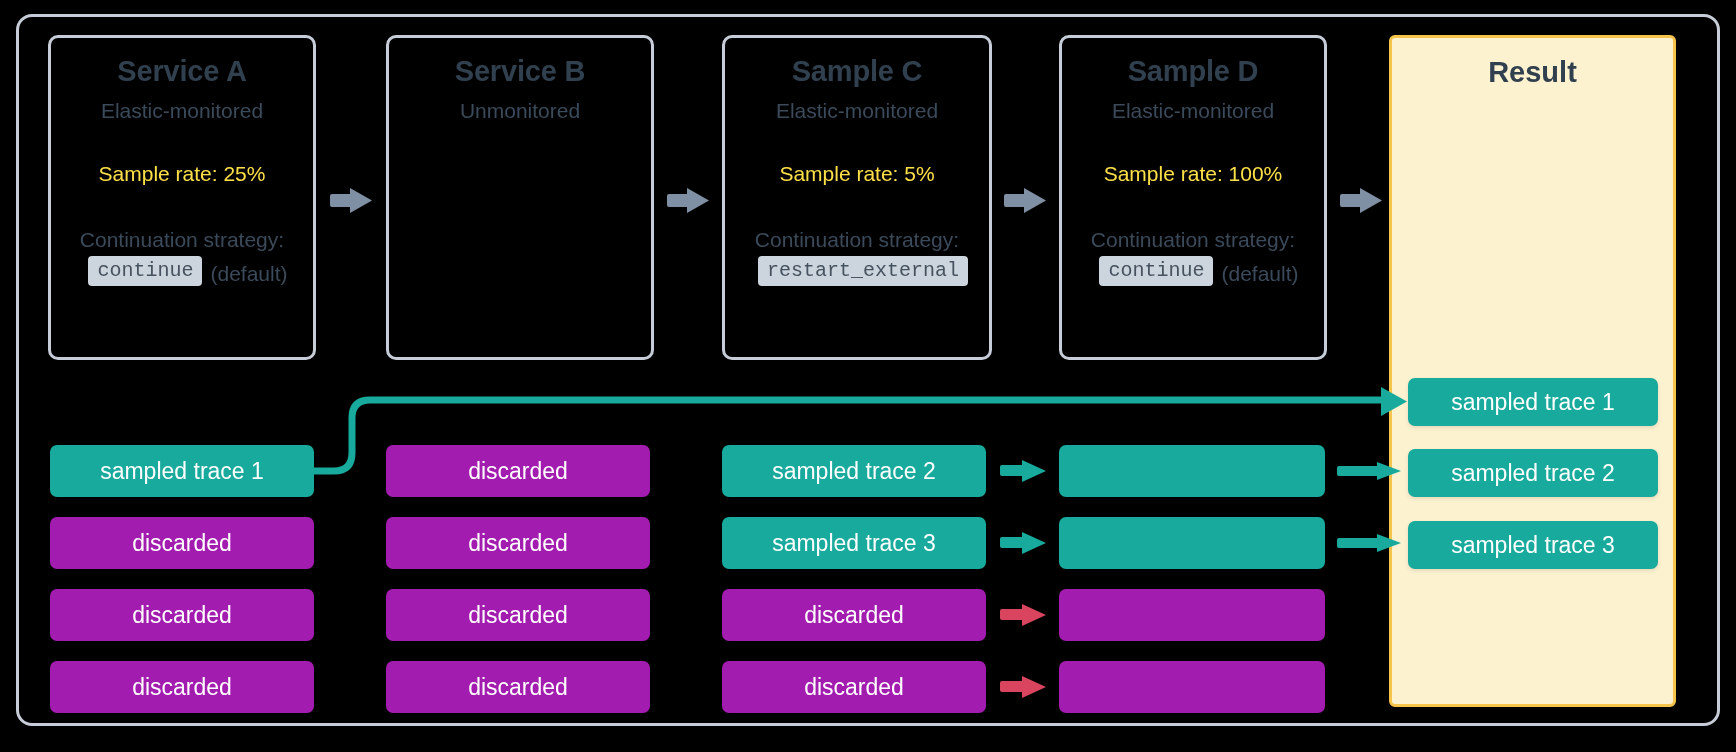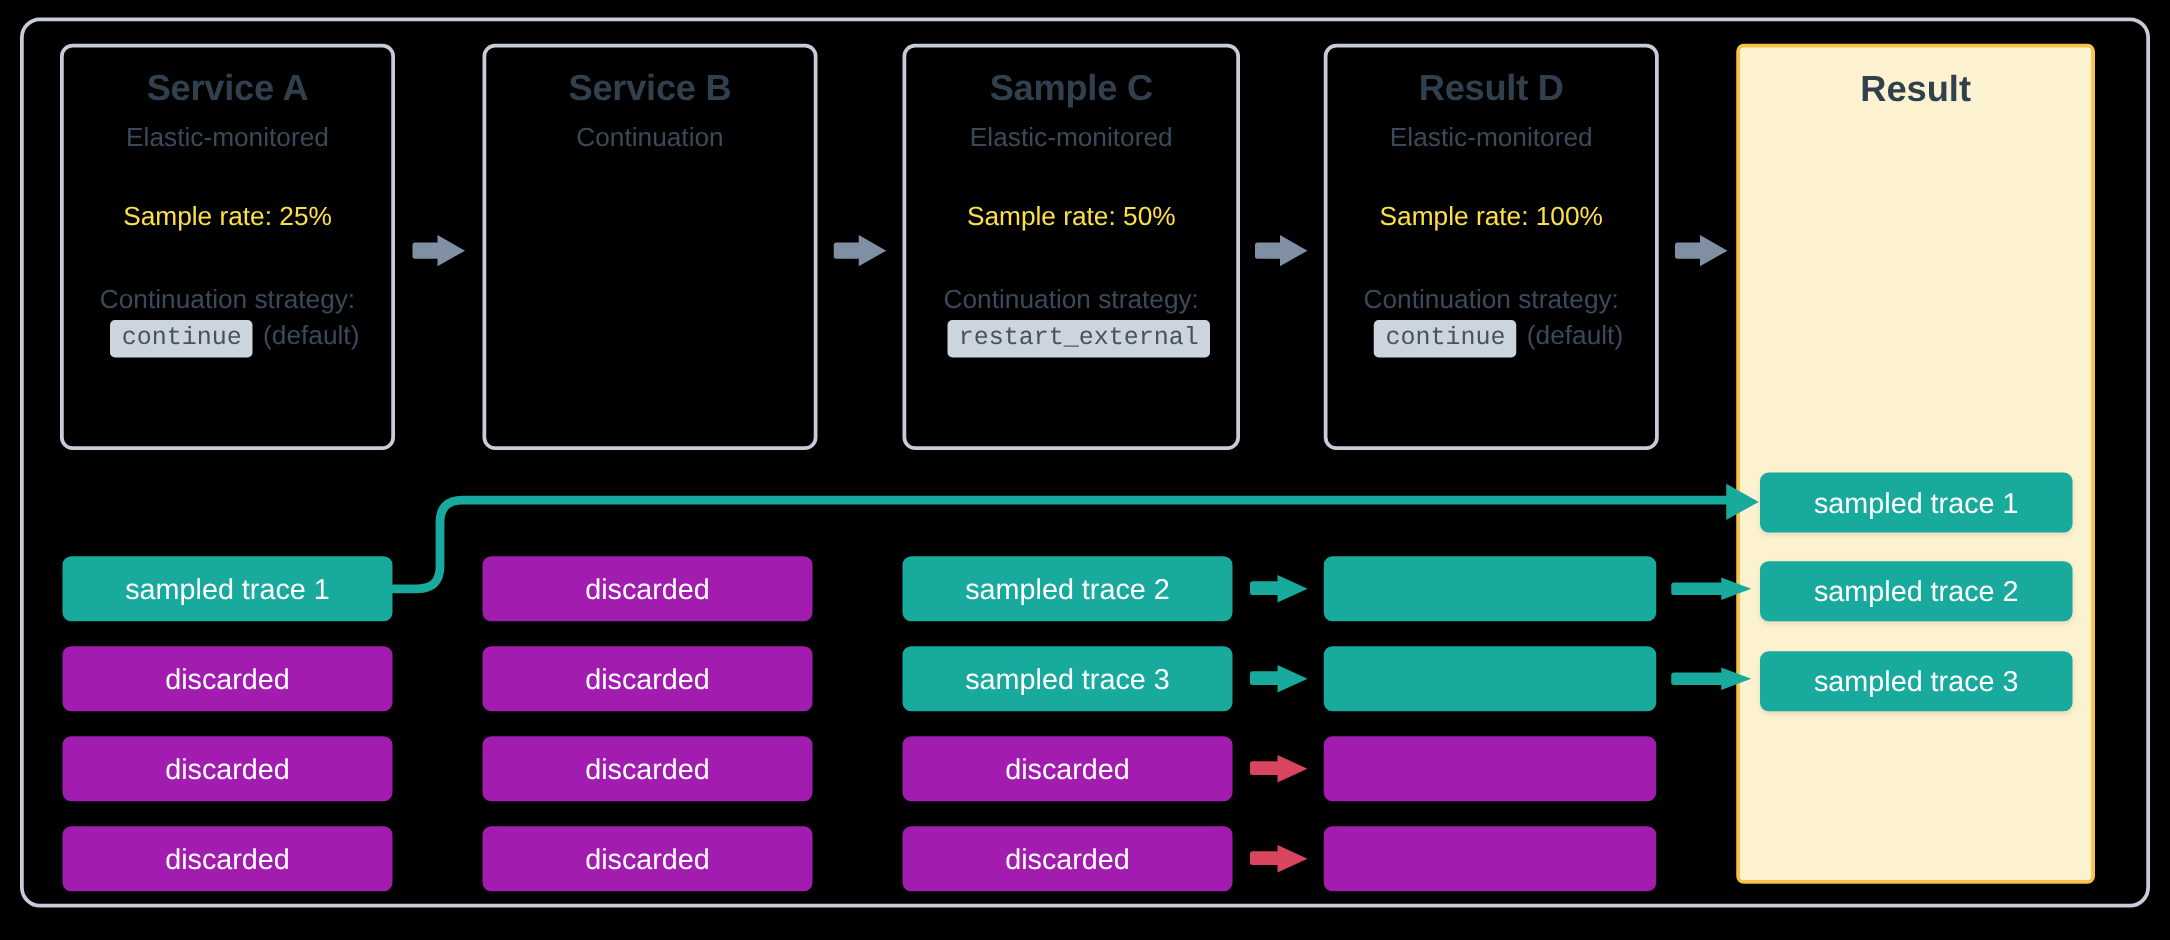--- a/index.html
+++ b/index.html
@@ -25,21 +25,21 @@
     font-size:29px;font-weight:bold;color:#31404f;letter-spacing:-0.2px;
     margin:0 0 10px 0;line-height:1.1;
   }
   .svc-sub{font-size:21px;color:#3b4a5a;margin:0 0 8px 0;line-height:1.2;}
   .svc-rate{font-size:21px;color:#fde047;margin:30px 0 0 0;line-height:1.2;}
   .svc-strat-label{
     font-size:21px;color:#3b4a5a;margin:40px 0 0 0;line-height:1.32;
     text-align:center;width:82%;
   }
   .svc-strat-line{
-    display:flex;align-items:flex-start;justify-content:center;gap:8px;
+    display:flex;align-items:flex-end;justify-content:center;gap:8px;
     margin-top:2px;width:100%;margin-left:12px;
   }
   .code-badge{
     background:#ccd5de;color:#46525f;border-radius:4px;
     font-family:"Liberation Mono",monospace;font-size:20px;
     padding:3px 9px 4px 9px;line-height:1.15;white-space:nowrap;
   }
   .default-note{font-size:21px;color:#3b4a5a;line-height:1.2;white-space:nowrap;}
 
   
@@ -86,35 +86,35 @@
     <div class="svc-rate">Sample rate: 25%</div>
     <div class="svc-strat-label">Continuation strategy:</div>
     <div class="svc-strat-line">
       <span class="code-badge">continue</span>
       <span class="default-note">(default)</span>
     </div>
   </div>
 
   <div class="svc-card" style="left:386px;width:268px;">
     <div class="svc-title">Service B</div>
-    <div class="svc-sub">Continuation</div>
+    <div class="svc-sub">Unmonitored</div>
   </div>
 
   <div class="svc-card" style="left:722px;width:270px;">
     <div class="svc-title">Sample C</div>
     <div class="svc-sub">Elastic-monitored</div>
-    <div class="svc-rate">Sample rate: 50%</div>
+    <div class="svc-rate">Sample rate: 5%</div>
     <div class="svc-strat-label">Continuation strategy:</div>
     <div class="svc-strat-line">
       <span class="code-badge">restart_external</span>
     </div>
   </div>
 
   <div class="svc-card" style="left:1059px;width:268px;">
-    <div class="svc-title">Result D</div>
+    <div class="svc-title">Sample D</div>
     <div class="svc-sub">Elastic-monitored</div>
     <div class="svc-rate">Sample rate: 100%</div>
     <div class="svc-strat-label">Continuation strategy:</div>
     <div class="svc-strat-line">
       <span class="code-badge">continue</span>
       <span class="default-note">(default)</span>
     </div>
   </div>
 
   <div class="result-panel">

